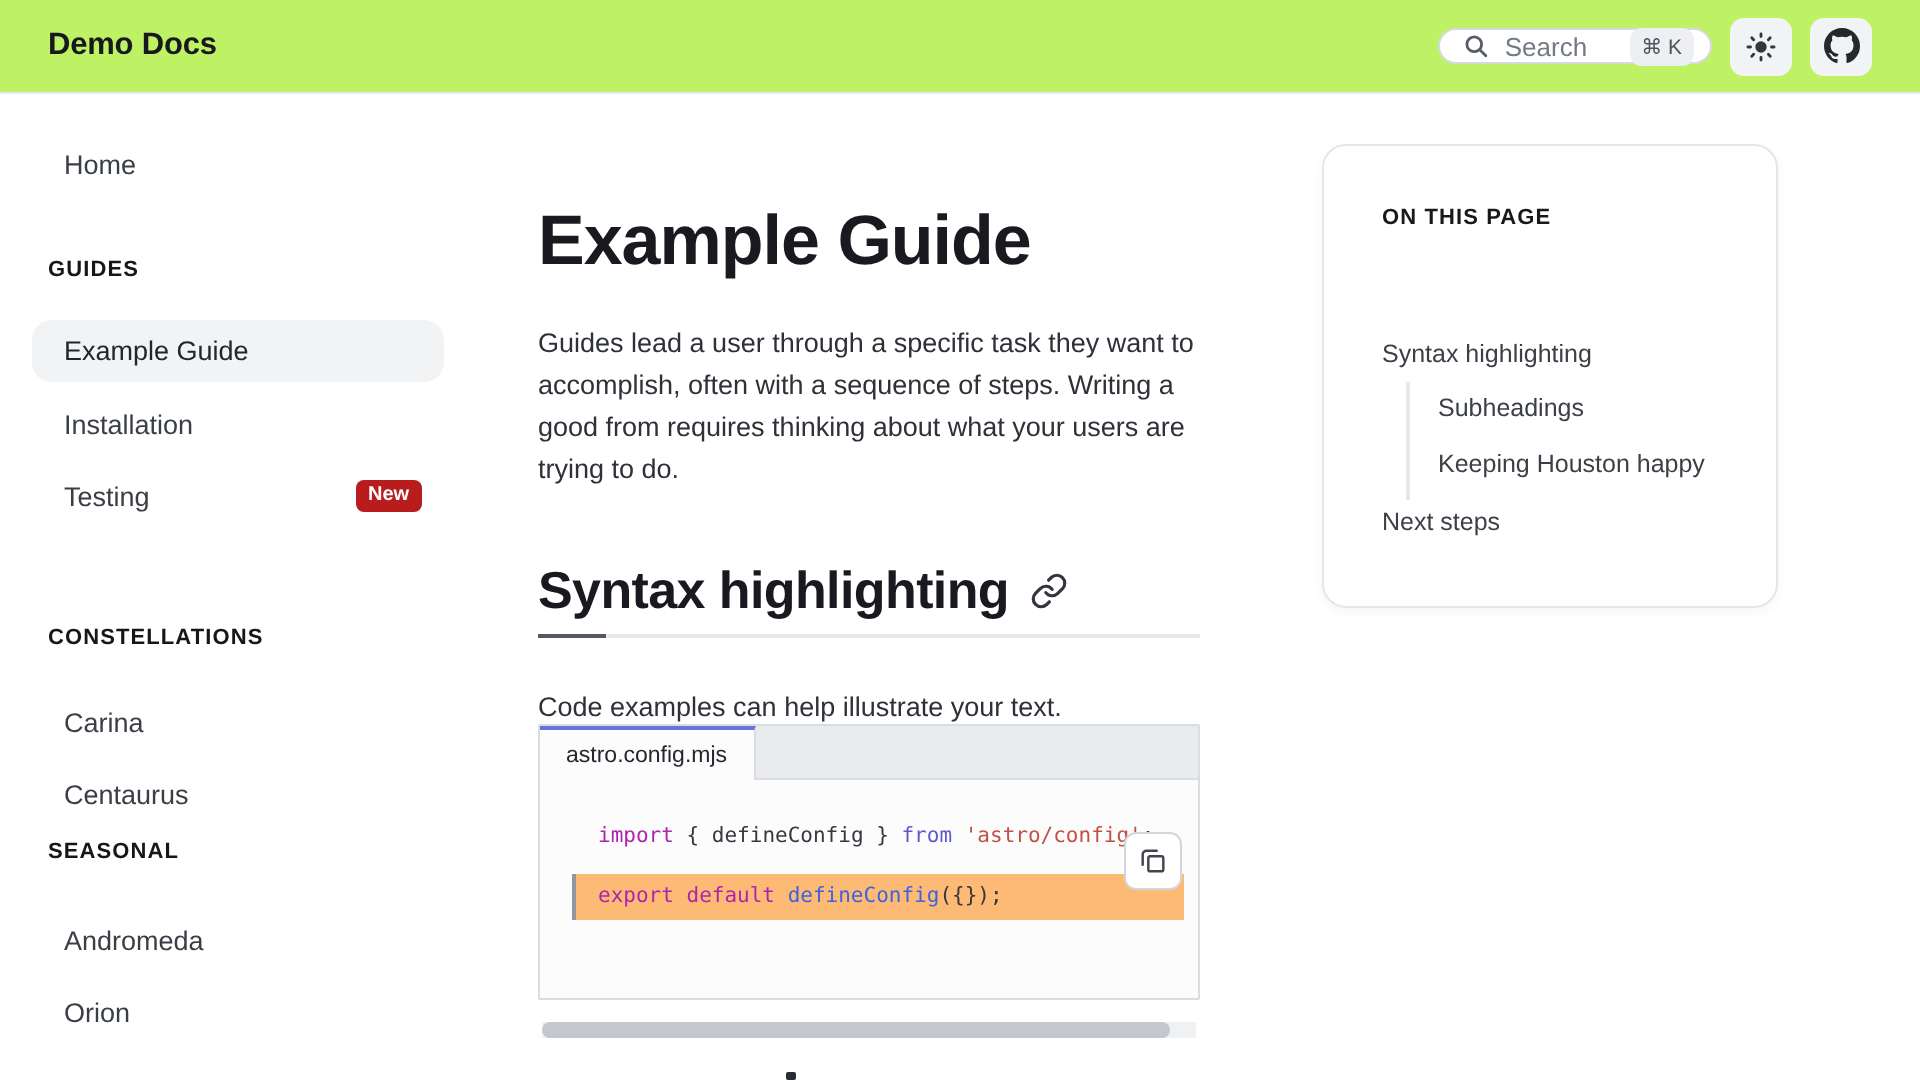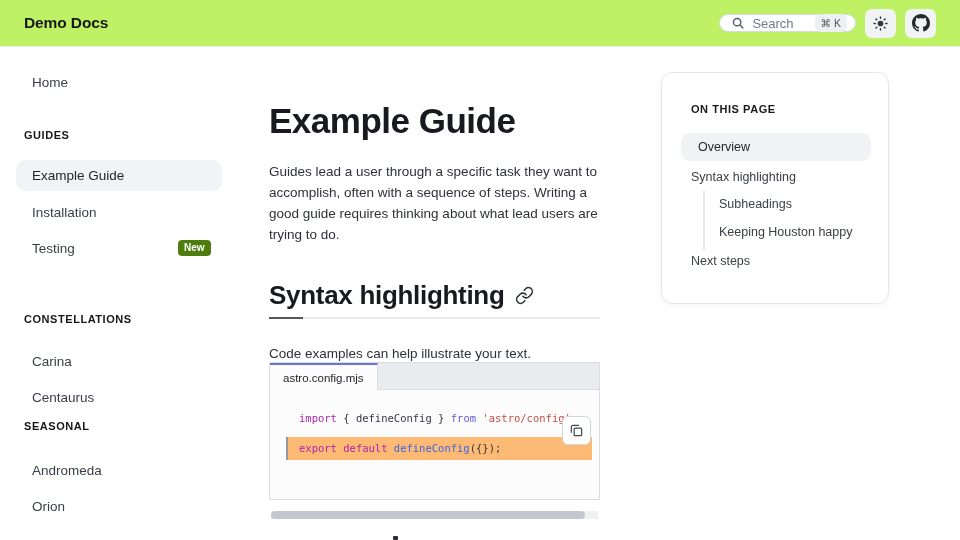--- a/index.html
+++ b/index.html
@@ -42,21 +42,21 @@
   }
   .side-active {
     position:absolute; left:16px; top:113px; width:206px; height:31px;
     background:#f2f3f5; border-radius:10px; cursor:pointer;
   }
   .side-active span {
     display:block; padding-left:16px; line-height:31px; font-size:13.5px; color:#23262b;
   }
   .badge {
     position:absolute; left:178px; top:193px; height:16px; padding:0 6px;
-    background:#4d7c0f; color:#fff; border-radius:4px;
+    background:#b91c1c; color:#fff; border-radius:4px;
     font-size:10px; font-weight:700; line-height:16px;
   }
   
   .main { position:absolute; left:269px; top:47px; width:331px; height:493px; }
   .h1 { position:absolute; top:54px; left:0; font-size:35px; font-weight:700; color:#181a1f; letter-spacing:-0.5px; white-space:nowrap; }
   .intro { position:absolute; top:114px; left:0; width:340px; }
   .intro div { font-size:13.5px; line-height:21px; color:#2e3138; white-space:nowrap; }
   .h2row { position:absolute; top:233px; left:0; display:flex; align-items:center; gap:10px; }
   .h2 { font-size:26px; font-weight:700; color:#181a1f; letter-spacing:-0.3px; white-space:nowrap; }
   .h2rule { position:absolute; top:270px; left:0; width:331px; height:2px; background:#e7e9ec; }
@@ -176,21 +176,21 @@
   <a class="side-item" style="top:416px">Andromeda</a>
   <a class="side-item" style="top:452px">Orion</a>
 </nav>
 
 <main class="main">
   <h1 class="h1">Example Guide</h1>
 
   <div class="intro">
     <div>Guides lead a user through a specific task they want to</div>
     <div>accomplish, often with a sequence of steps. Writing a</div>
-    <div>good guide requires thinking about what lead users are</div>
+    <div>good from requires thinking about what your users are</div>
     <div>trying to do.</div>
   </div>
 
   <div class="h2row">
     <h2 class="h2">Syntax highlighting</h2>
     <a>
       <svg width="19" height="19" viewBox="0 0 24 24" fill="none" stroke="#33363c" stroke-width="2" stroke-linecap="round" stroke-linejoin="round">
         <path d="M10 13a5 5 0 0 0 7.54.54l3-3a5 5 0 0 0-7.07-7.07l-1.72 1.71"></path>
         <path d="M14 11a5 5 0 0 0-7.54-.54l-3 3a5 5 0 0 0 7.07 7.07l1.71-1.71"></path>
       </svg>
@@ -221,23 +221,20 @@
       </button>
       <div class="hscroll">
         <div class="hscroll-thumb"></div>
       </div>
     </div>
   </div>
 </main>
 
 <aside class="toc">
   <div class="toc-heading">ON THIS PAGE</div>
-  <a class="toc-active">
-    <span>Overview</span>
-  </a>
   <a class="toc-item" style="left:29px; top:97px">Syntax highlighting</a>
   <div class="toc-sub-rail"></div>
   <a class="toc-item" style="left:57px; top:124px">Subheadings</a>
   <a class="toc-item" style="left:57px; top:152px">Keeping Houston happy</a>
   <a class="toc-item" style="left:29px; top:181px">Next steps</a>
 </aside>
 
 <div class="cutoff"></div>
 
 </body></html>

